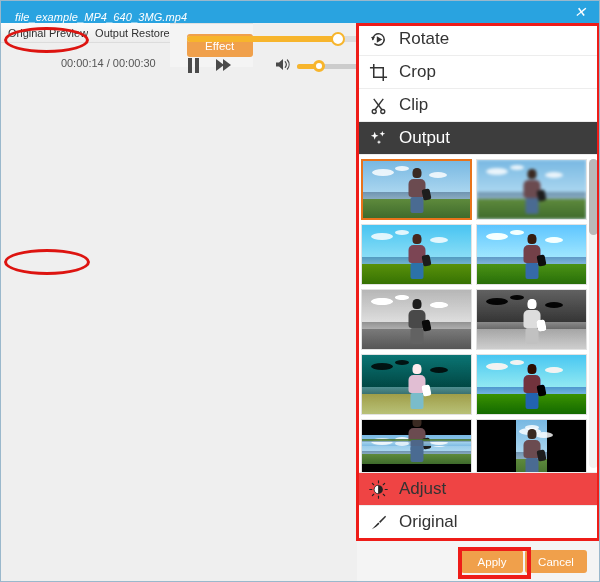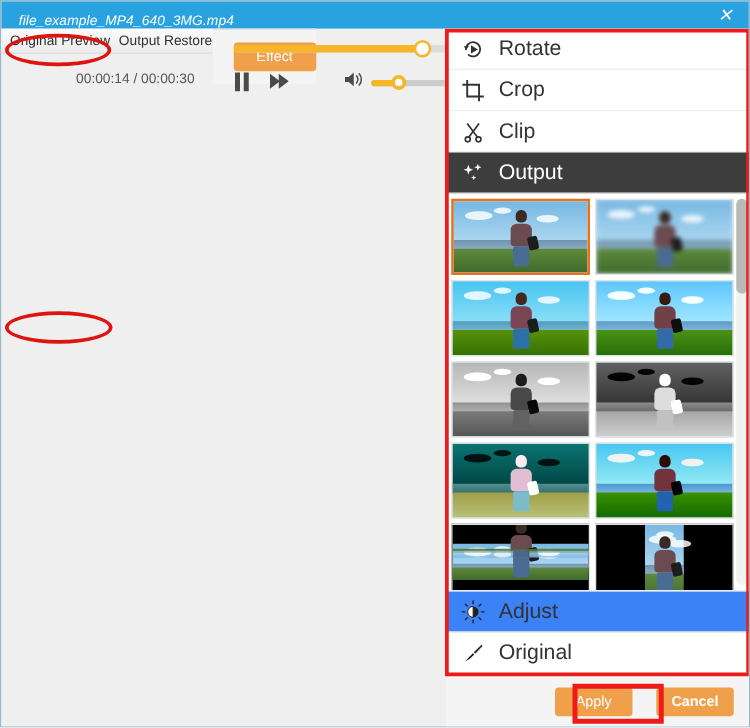--- a/index.html
+++ b/index.html
@@ -185,21 +185,21 @@
   }
   .menu-item {
     height: 33px;
     display: flex; align-items: center;
     border-bottom: 1px solid #ededed;
     cursor: pointer;
     background: #ffffff;
     flex: 0 0 auto;
   }
   .menu-item.active { background: #3d3d3d; }
-  .menu-item.hover  { background: #3b82f6; }
+  .menu-item.hover  { background: #ef4444; }
   .menu-ico {
     width: 42px; display: flex; align-items: center; justify-content: center;
   }
   .menu-label { font-size: 17px; color: #333333; }
   .menu-item.active .menu-label { color: #ffffff; }
 
   
   .effects-area {
     flex: 1 1 auto;
     position: relative;
@@ -269,24 +269,24 @@
   }
   .t-pillar { background:#000; }
   .t-pillar .tart { left:36%; right:36%; }
 
   
   .bottom-right {
     height: 44px;
     background: #f4f4f4;
     border-top: 1px solid #e0e0e0;
     display: flex; align-items: center; justify-content: flex-end;
-    gap: 19px; padding-right: 14px;
+    gap: 2px; padding-right: 14px;
   }
   .btn-apply  { width: 62px; height: 23px; }
-  .btn-cancel { width: 62px; height: 23px; font-weight: bold; }
+  .btn-cancel { width: 62px; height: 23px; }
 
   
   .anno { position: absolute; pointer-events: none; z-index: 50; }
   .anno-rect-panel {
     left: 355px; top: 22px; width: 244px; height: 518px;
     border: 3px solid #ee1c18;
   }
   .anno-rect-apply {
     left: 457px; top: 546px; width: 73px; height: 32px;
     border: 4px solid #ee1c18;

